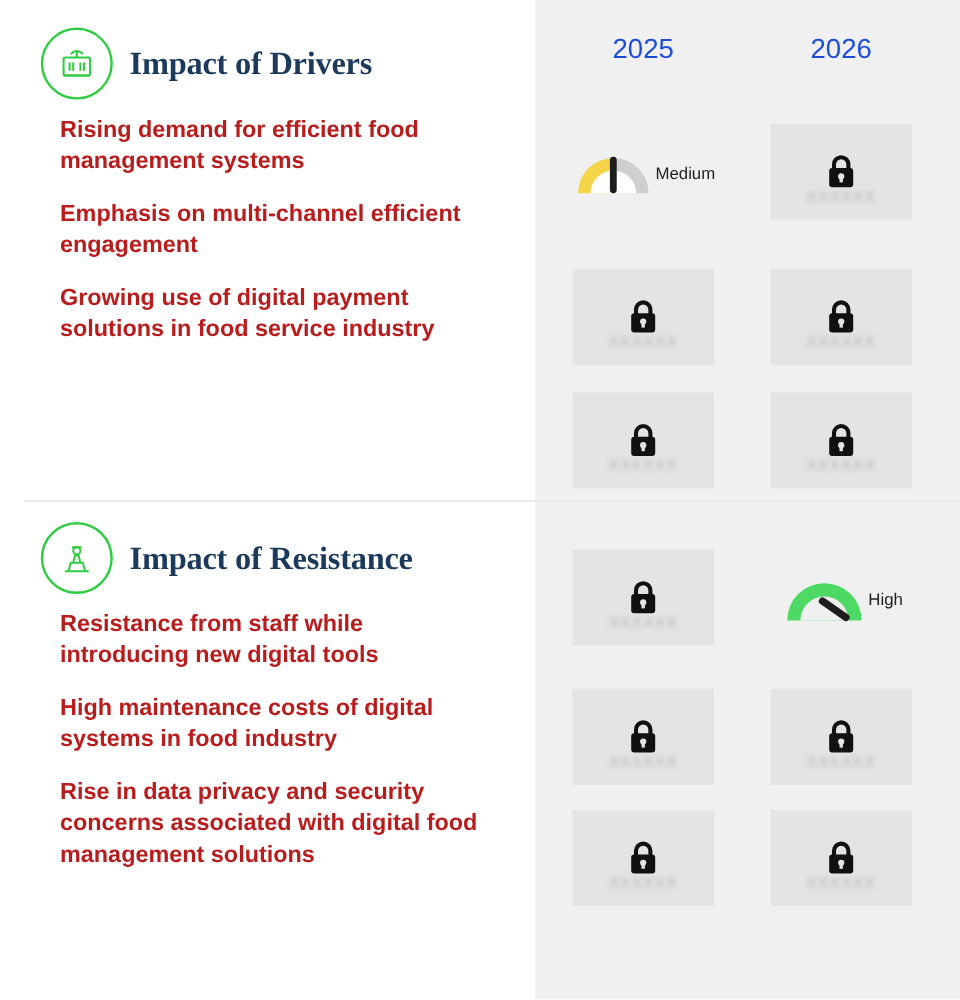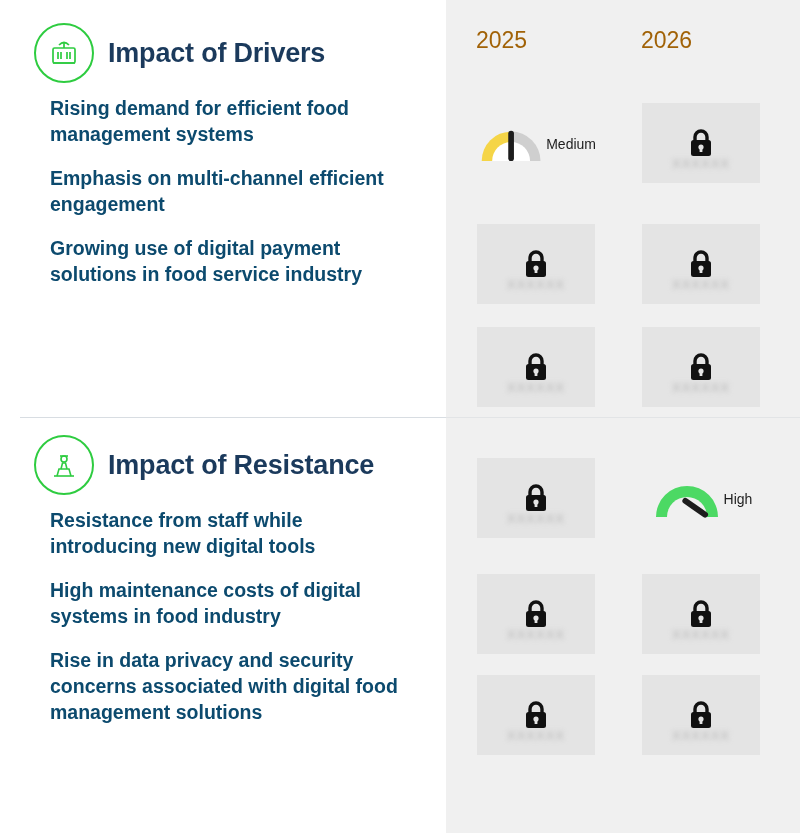--- a/index.html
+++ b/index.html
@@ -67,40 +67,42 @@
     flex: 0 0 auto;
     background: #ffffff;
   }
   .badge svg { display: block; }
   .section-title {
     font-size: 27px;
     font-weight: bold;
     color: #1b3a5c;
     letter-spacing: -0.2px;
     white-space: nowrap;
+    font-family: Liberation Serif, serif;
   }
   .bullets {
     margin-top: 10px;
     padding-left: 50px;
     padding-right: 40px;
   }
   .bullet {
     font-size: 19.5px;
     font-weight: bold;
-    color: #0c4a6e;
+    color: #b91c1c;
     line-height: 1.33;
     margin-bottom: 18px;
     max-width: 360px;
   }
 
   
   .col-header {
     position: absolute;
     font-size: 23px;
-    color: #a16207;
+    color: #1d4ed8;
+    text-align: center;
     width: 120px;
   }
   .cell {
     position: absolute;
     width: 120px;
     height: 80px;
     display: flex;
     align-items: center;
     justify-content: center;
   }

